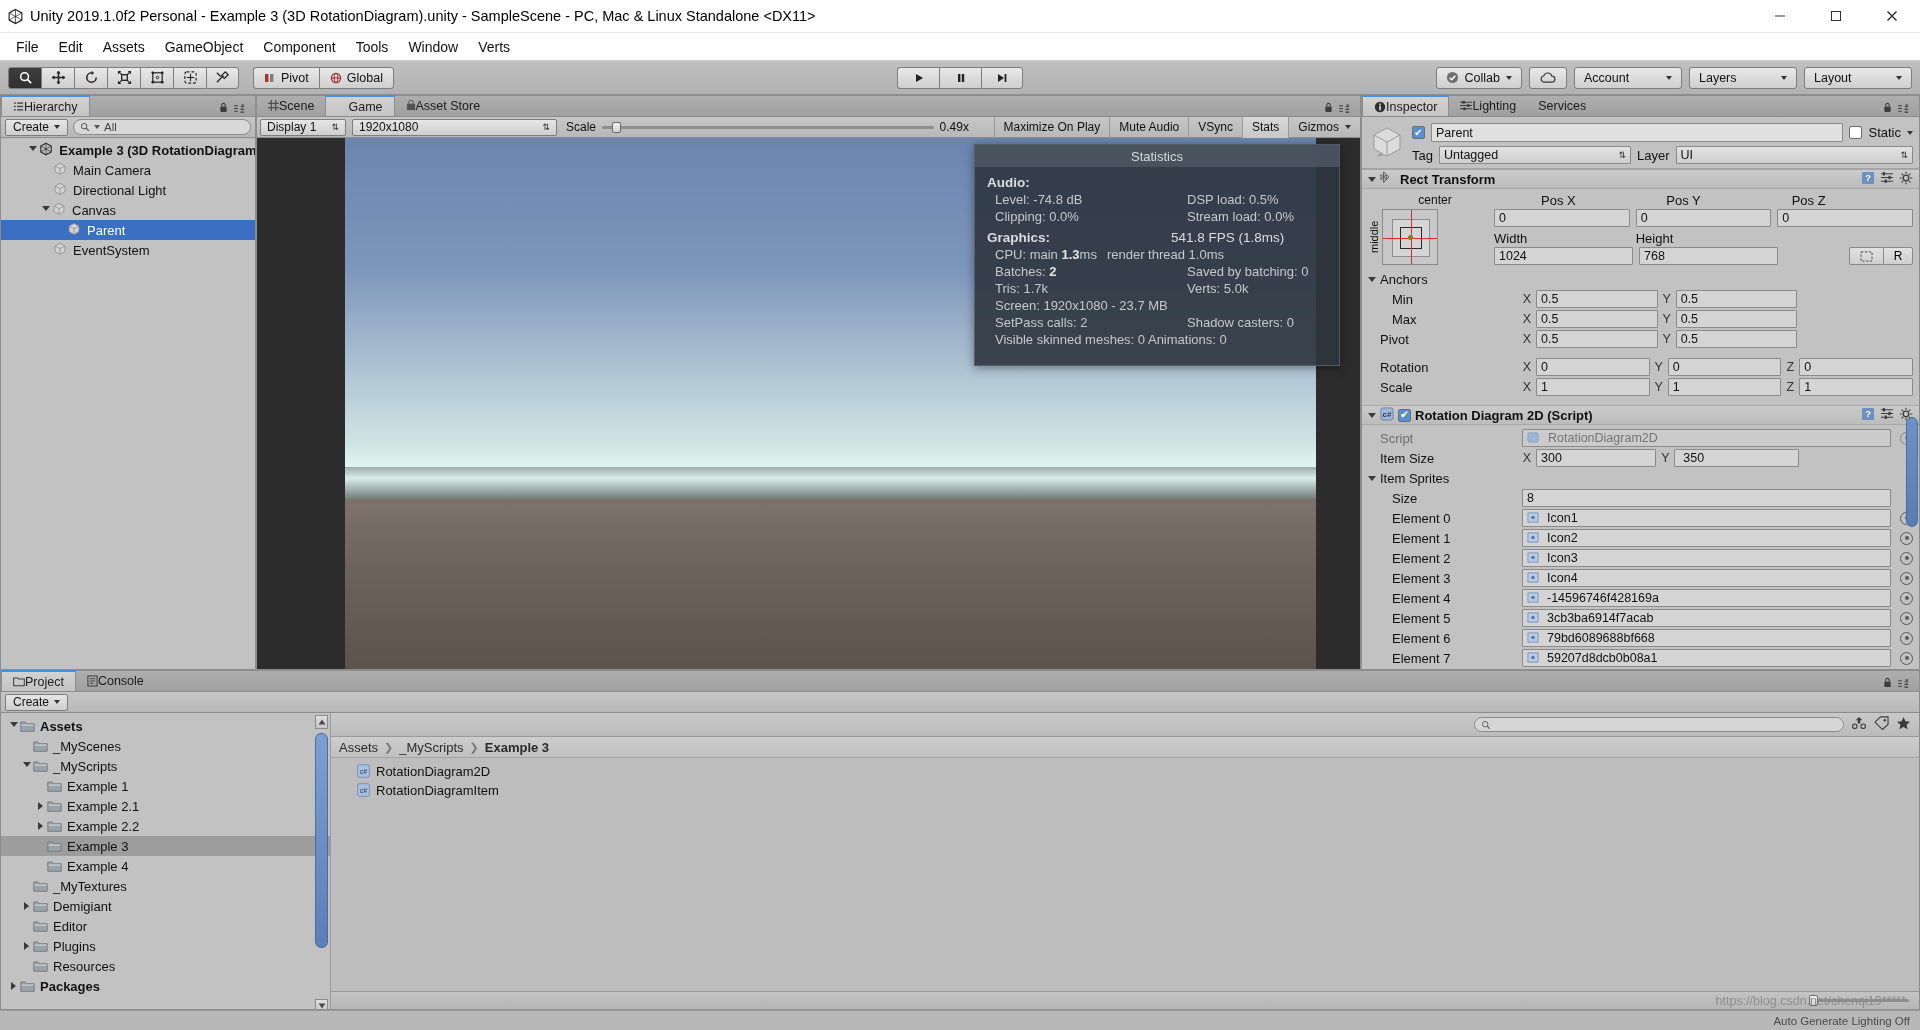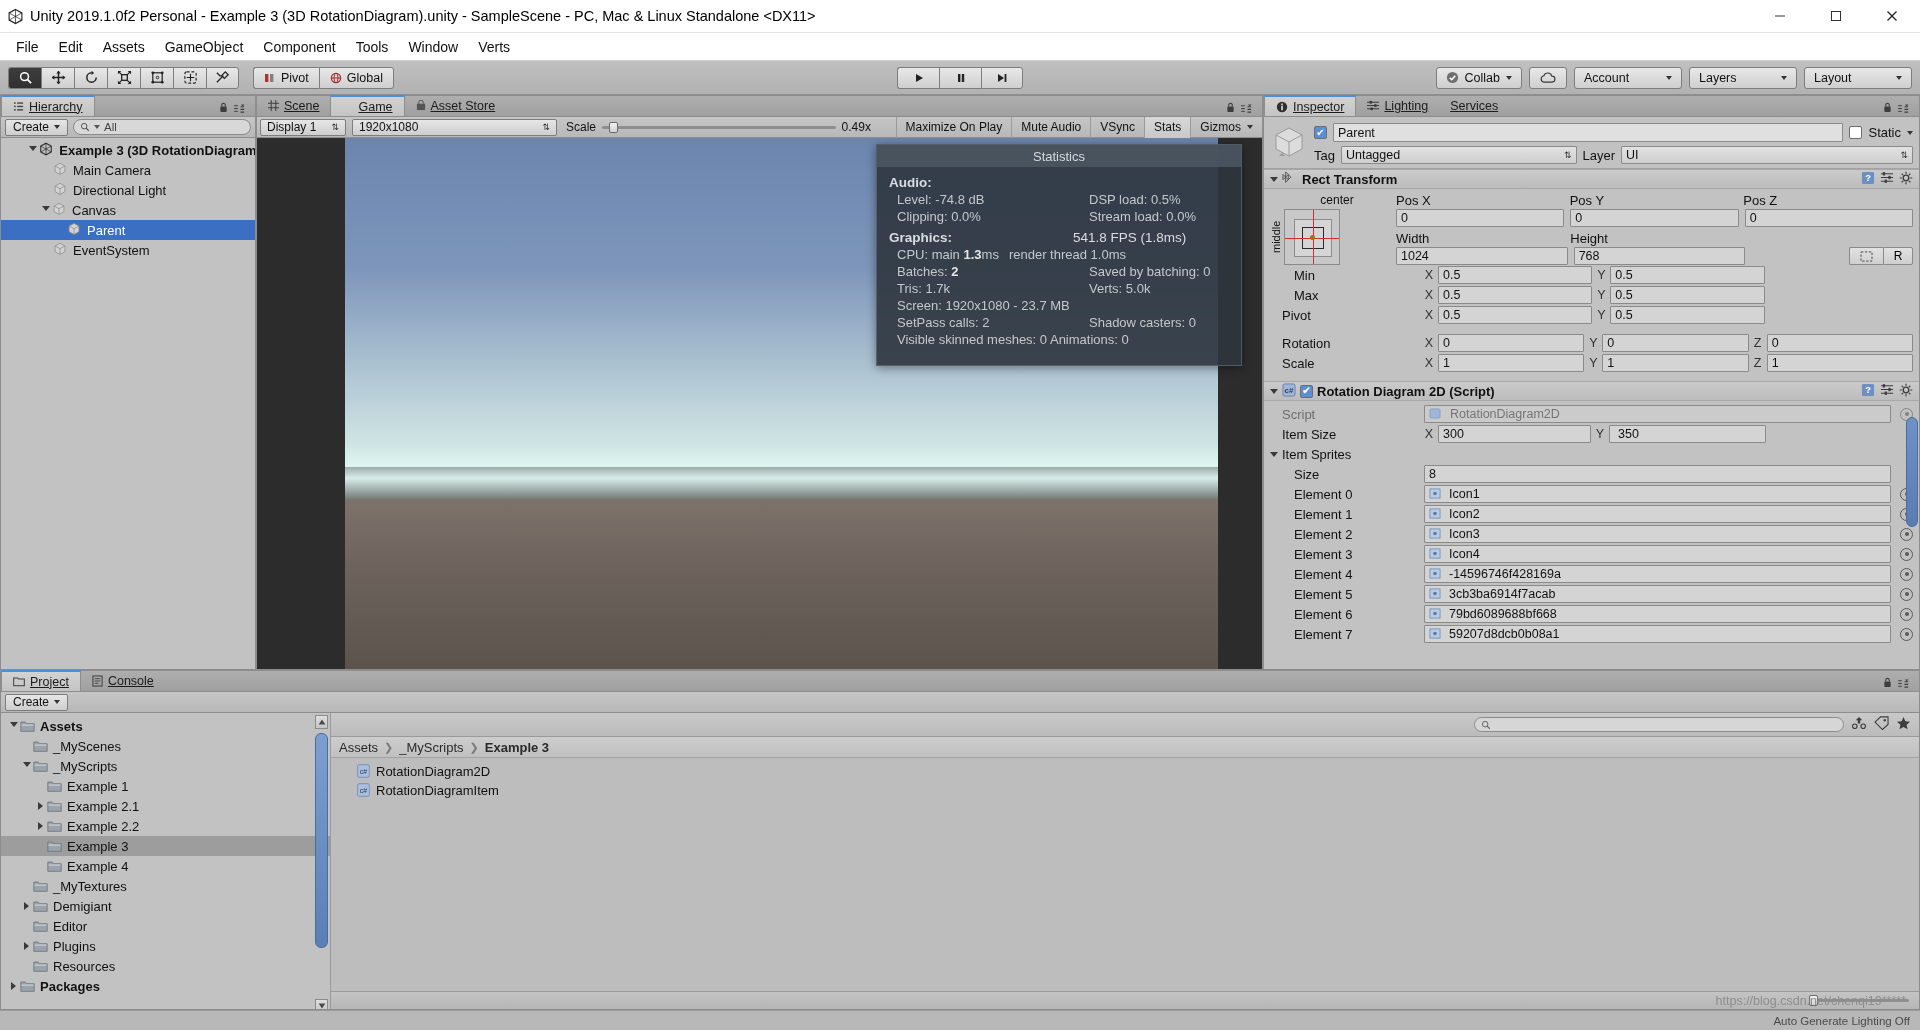--- a/index.html
+++ b/index.html
@@ -68,32 +68,32 @@
     border: 1px solid #7d7d7d; border-radius: 3px; display: flex; align-items: center;
     gap: 6px; font-size: 12.5px; color: #111;
   }
   .tb-pill.wide { min-width: 108px; justify-content: space-between; }
   .caret { width:0;height:0;border-left:3.5px solid transparent;border-right:3.5px solid transparent;border-top:4px solid #333; }
 
   
   .main { flex: 1; display: flex; min-height: 0; background: #a5a5a5; }
   .left-col { width: 256px; display: flex; flex-direction: column; min-width: 0; }
   .center-col { flex: 1; display: flex; flex-direction: column; min-width: 0; }
-  .right-col { width: 657px; display: flex; flex-direction: column; min-width: 0; }
+  .right-col { width: 559px; display: flex; flex-direction: column; min-width: 0; }
 
   
   .panel { display: flex; flex-direction: column; min-height: 0; background: #c2c2c2;
            border: 1px solid #8d8d8d; }
   .tabrow {
     height: 21px; background: linear-gradient(#aeaeae,#a0a0a0); display: flex; align-items: flex-end;
     position: relative; flex: 0 0 21px; border-bottom: 1px solid #8d8d8d;
   }
   .tab {
-    height: 21px; padding: 0 11px; display: flex; align-items: center; gap: 5px;
-    font-size: 12.5px; color: #1c1c1c; background: transparent; text-decoration: underline;
+    height: 21px; padding: 0 11px; display: flex; align-items: center; 
+    font-size: 12.5px; color: #1c1c1c; background: transparent;
   }
   .tab.active { background: linear-gradient(#d2d2d2,#c4c4c4); border-top: 2px solid #4a90d9;
                 border-left:1px solid #8d8d8d; border-right:1px solid #8d8d8d; }
   .tab-tools { margin-left:auto; display:flex; align-items:center; gap:6px; padding-right:8px; color:#444; }
 
   
   .hier-toolbar {
     height: 21px; background: linear-gradient(#c6c6c6,#b8b8b8); display: flex; align-items: center;
     gap: 5px; padding: 0 4px; border-bottom: 1px solid #8d8d8d; flex: 0 0 21px;
   }
@@ -739,21 +739,21 @@
                   <div style="position:absolute;left:9px;top:9px;width:38px;height:38px;border:1px solid #8d8d8d;background:#d5d5d5;"></div>
                   <div style="position:absolute;left:17px;top:17px;width:22px;height:22px;border:1.2px solid #2a2a2a;"></div>
                   <div style="position:absolute;left:0;top:27.5px;width:100%;height:1px;background:#d03030;"></div>
                   <div style="position:absolute;top:0;left:27.5px;height:100%;width:1px;background:#d03030;"></div>
                   <div style="position:absolute;left:25px;top:25px;width:5px;height:5px;background:#8a7a20;border-radius:50%;"></div>
                 </div>
               </div>
             </div>
 
             <div style="flex:1;min-width:0;">
-              <div style="display:flex;gap:4px;">
+              <div style="display:flex;gap:4px;margin-left:47px;">
                 <div style="flex:1;">
                     <div class="lbl">Pos X</div>
                   </div>
                 <div style="flex:1;">
                     <div class="lbl">Pos Y</div>
                   </div>
                 <div style="flex:1;">
                     <div class="lbl">Pos Z</div>
                   </div>
               </div>
@@ -779,20 +779,24 @@
                     <svg width="13" height="11" viewBox="0 0 14 12">
                         <rect x="1" y="1" width="12" height="10" fill="none" stroke="#3d3d3d" stroke-width="1" stroke-dasharray="2.5 1.8"></rect>
                       </svg>
                   </div>
                   <div style="width:30px;height:18px;background:linear-gradient(#e2e2e2,#cfcfcf);border:1px solid #8a8a8a;border-radius:0 2px 2px 0;display:flex;align-items:center;justify-content:center;font-size:12px;">R</div>
                 </div>
               </div>
             </div>
           </div>
 
+          <div class="row" style="margin-top:4px;">
+            <span class="tri"></span>
+            <span class="lbl">Anchors</span>
+          </div>
           <div class="row">
             <span class="lbl" style="width:150px;padding-left:24px;">Min</span>
             <span class="axis">X</span>
             <div class="field" style="flex:1;">0.5</div>
             <span class="axis">Y</span>
             <div class="field" style="flex:1;">0.5</div>
             <span style="flex:1;"></span>
           </div>
           <div class="row">
             <span class="lbl" style="width:150px;padding-left:24px;">Max</span>

